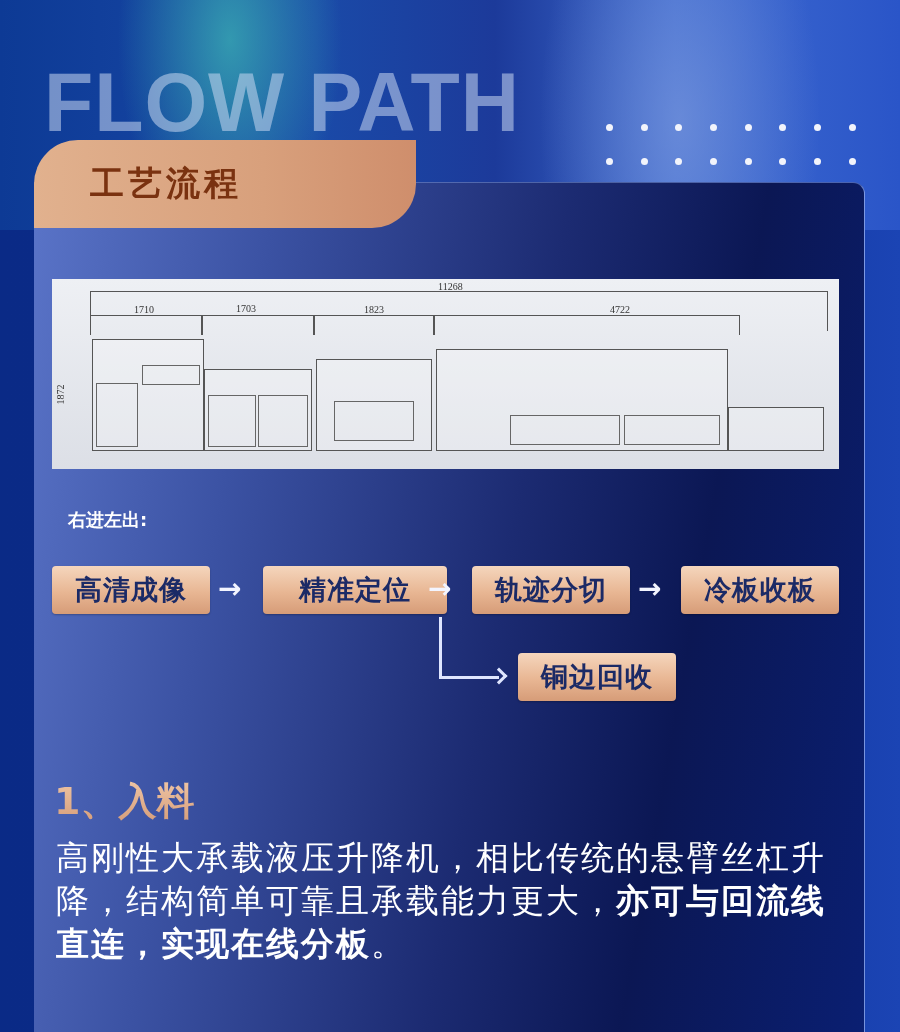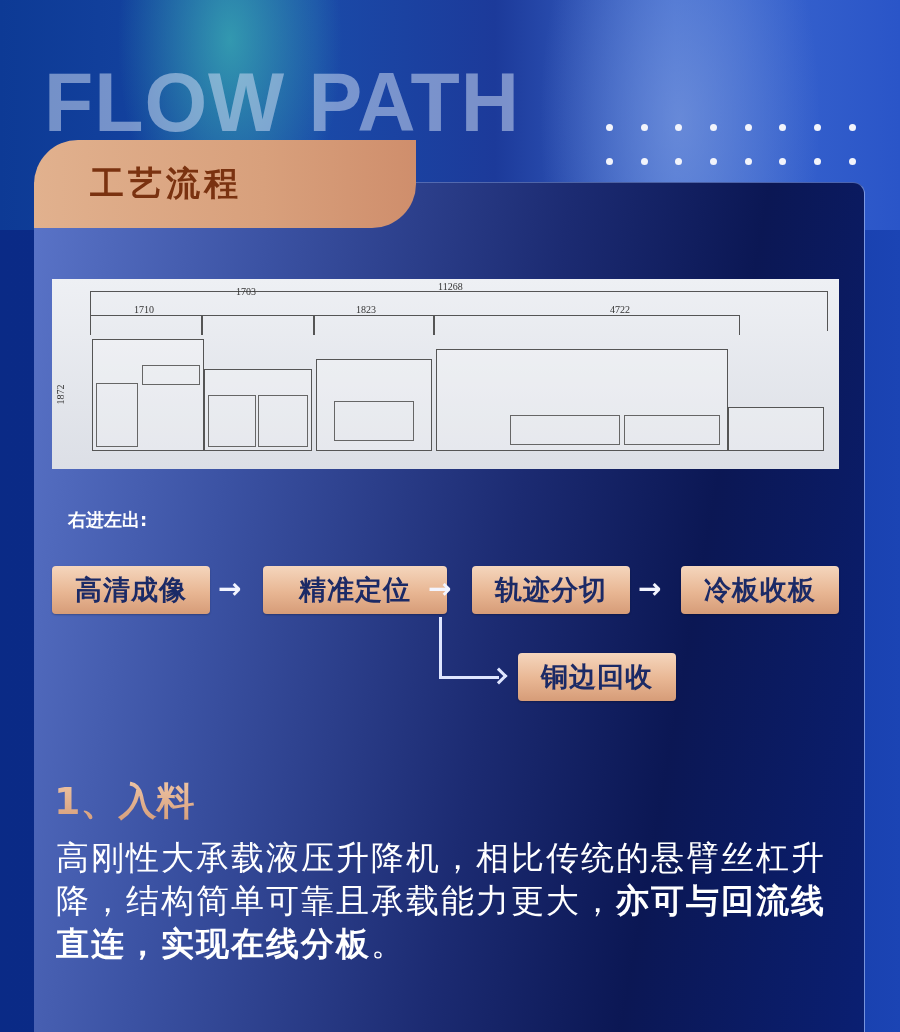--- a/index.html
+++ b/index.html
@@ -112,23 +112,23 @@
 <div class="title-tab">
   <span>工艺流程</span>
 </div>
 
 <div class="diagram">
   <div class="dimline" style="left:38px;top:12px;width:738px;height:40px;"></div>
   <div class="dim" style="left:386px;top:2px;">11268</div>
   <div class="dimline" style="left:38px;top:36px;width:112px;height:20px;"></div>
   <div class="dim" style="left:82px;top:25px;">1710</div>
   <div class="dimline" style="left:150px;top:36px;width:112px;height:20px;"></div>
-  <div class="dim" style="left:184px;top:7px;">1703</div>
+  <div class="dim" style="left:184px;top:24px;">1703</div>
   <div class="dimline" style="left:262px;top:36px;width:120px;height:20px;"></div>
-  <div class="dim" style="left:304px;top:25px;text-align:right;">1823</div>
+  <div class="dim" style="left:312px;top:25px;text-align:right;">1823</div>
   <div class="dimline" style="left:382px;top:36px;width:306px;height:20px;"></div>
   <div class="dim" style="left:558px;top:25px;">4722</div>
   <div class="dim" style="left:-2px;top:110px;transform:rotate(-90deg);">1872</div>
   <div class="mach" style="left:40px;top:60px;width:112px;height:112px;"></div>
   <div class="inner" style="left:44px;top:104px;width:42px;height:64px;"></div>
   <div class="inner" style="left:90px;top:86px;width:58px;height:20px;"></div>
   <div class="mach" style="left:152px;top:90px;width:108px;height:82px;"></div>
   <div class="inner" style="left:156px;top:116px;width:48px;height:52px;"></div>
   <div class="inner" style="left:206px;top:116px;width:50px;height:52px;"></div>
   <div class="mach" style="left:264px;top:80px;width:116px;height:92px;"></div>

